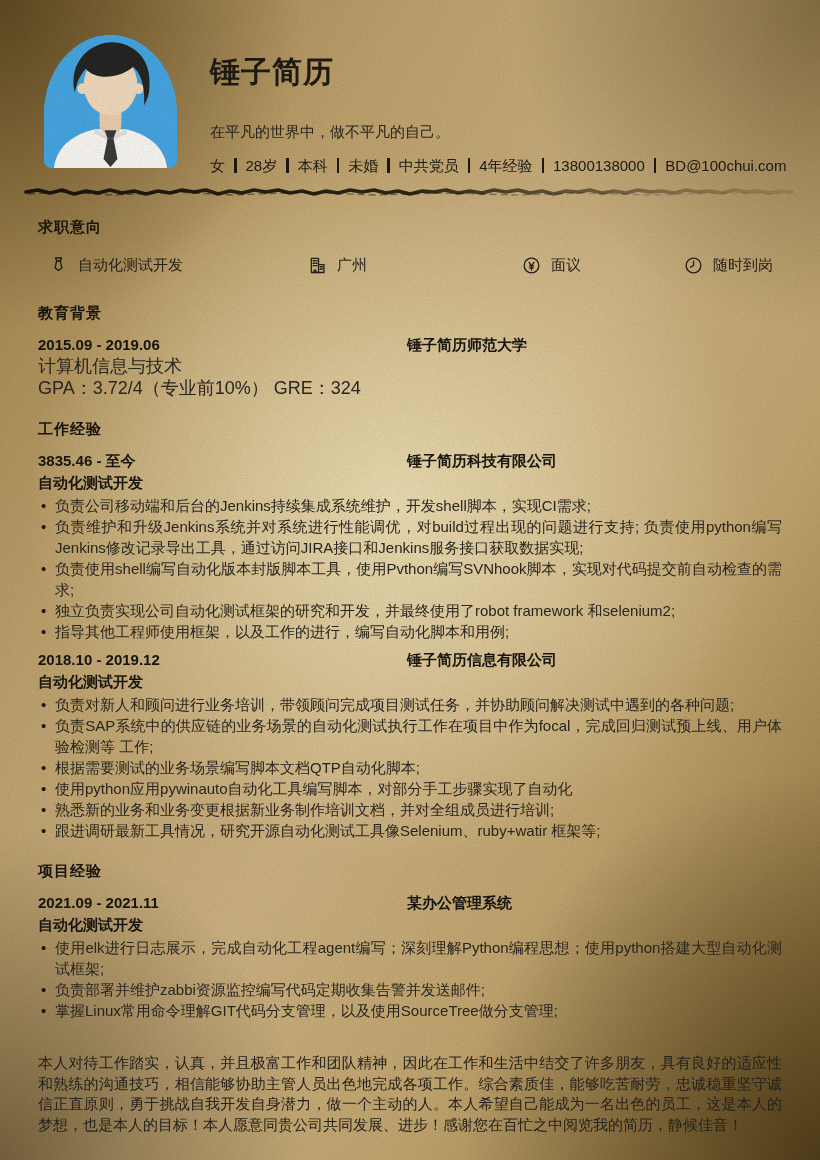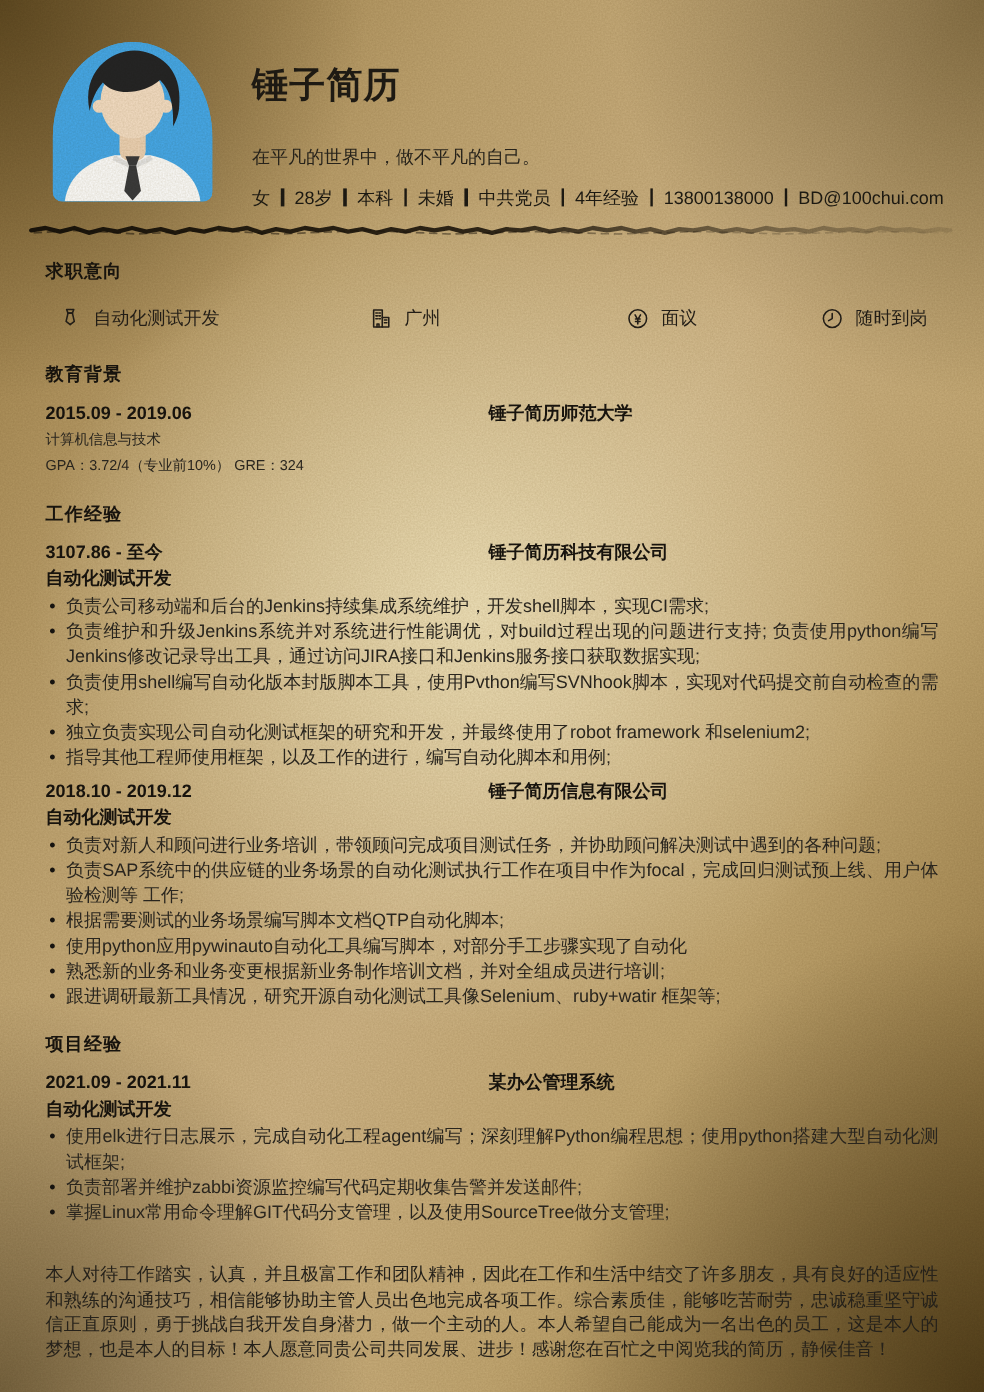--- a/index.html
+++ b/index.html
@@ -29,21 +29,21 @@
   .content{position:absolute;left:38px;right:38px;top:205px;z-index:3;color:#2b2720;}
   h2{margin:0;font-size:15px;line-height:28px;font-weight:700;color:#18140e;letter-spacing:1px;}
   #s-intent h2{margin-top:8px;}
   .intent-row{position:relative;height:22px;margin-top:14px;}
   .intent-item{position:absolute;top:0;display:flex;align-items:center;gap:9px;font-size:15px;color:#241f18;white-space:nowrap;}
   .icn{width:21px;height:21px;flex:0 0 auto;}
   .icn *{stroke:#241f18;stroke-width:1.5;fill:none;stroke-linecap:round;stroke-linejoin:round;}
   #s-edu{margin-top:22px;}
   .entry-head{position:relative;margin-top:8px;font-size:15px;line-height:20px;font-weight:700;color:#18140e;}
   .org{position:absolute;left:369px;top:0;}
-  .line{font-size:12px;line-height:22px;color:#2b2720;}
+  .line{font-size:18px;line-height:22px;color:#2b2720;}
   #s-work{margin-top:16px;}
   .role{font-size:15px;line-height:21px;font-weight:700;color:#18140e;margin-top:1px;}
   ul{margin:2px 0 0;padding:0;list-style:none;}
   li{position:relative;font-size:15px;line-height:21px;padding-left:17px;text-align:justify;color:#2b2720;}
   li::before{content:"•";position:absolute;left:3px;top:0;color:#171410;}
   .entry + .entry{margin-top:8px;}
   #s-proj{margin-top:16px;}
   #s-eval{margin-top:32px;}
   #s-eval p{margin:7px 0 0;font-size:15px;line-height:20.5px;text-align:justify;color:#27231c;}
 </style>
@@ -138,21 +138,21 @@
         <div class="line">计算机信息与技术</div>
         <div class="line">GPA：3.72/4（专业前10%） GRE：324</div>
       </div>
     </section>
 
     <section id="s-work">
       <h2>工作经验</h2>
 
       <div class="entry">
         <div class="entry-head">
-          <span>3107.86 - 至今</span>
+          <span>3835.46 - 至今</span>
           <span class="org">锤子简历科技有限公司</span>
         </div>
         <div class="role">自动化测试开发</div>
         <ul>
           <li>负责公司移动端和后台的Jenkins持续集成系统维护，开发shell脚本，实现CI需求;</li>
           <li>负责维护和升级Jenkins系统并对系统进行性能调优，对build过程出现的问题进行支持; 负责使用python编写Jenkins修改记录导出工具，通过访问JIRA接口和Jenkins服务接口获取数据实现;</li>
           <li>负责使用shell编写自动化版本封版脚本工具，使用Pvthon编写SVNhook脚本，实现对代码提交前自动检查的需求;</li>
           <li>独立负责实现公司自动化测试框架的研究和开发，并最终使用了robot framework 和selenium2;</li>
           <li>指导其他工程师使用框架，以及工作的进行，编写自动化脚本和用例;</li>
         </ul>

